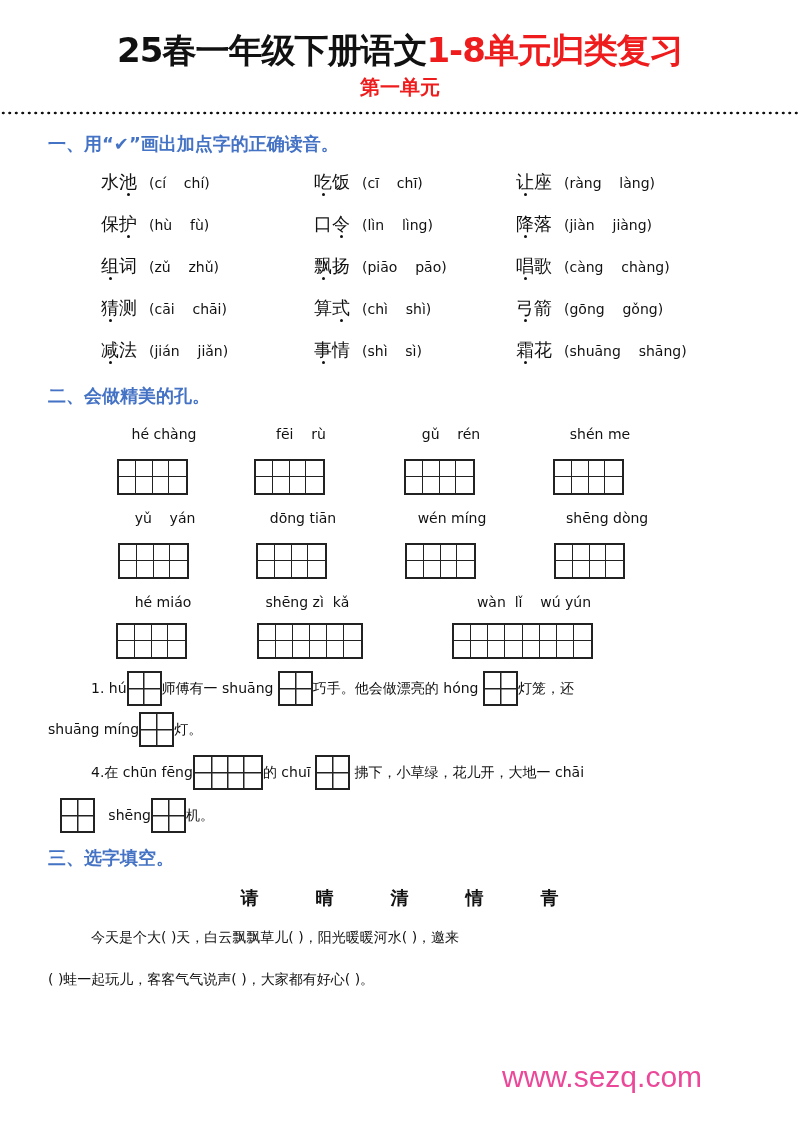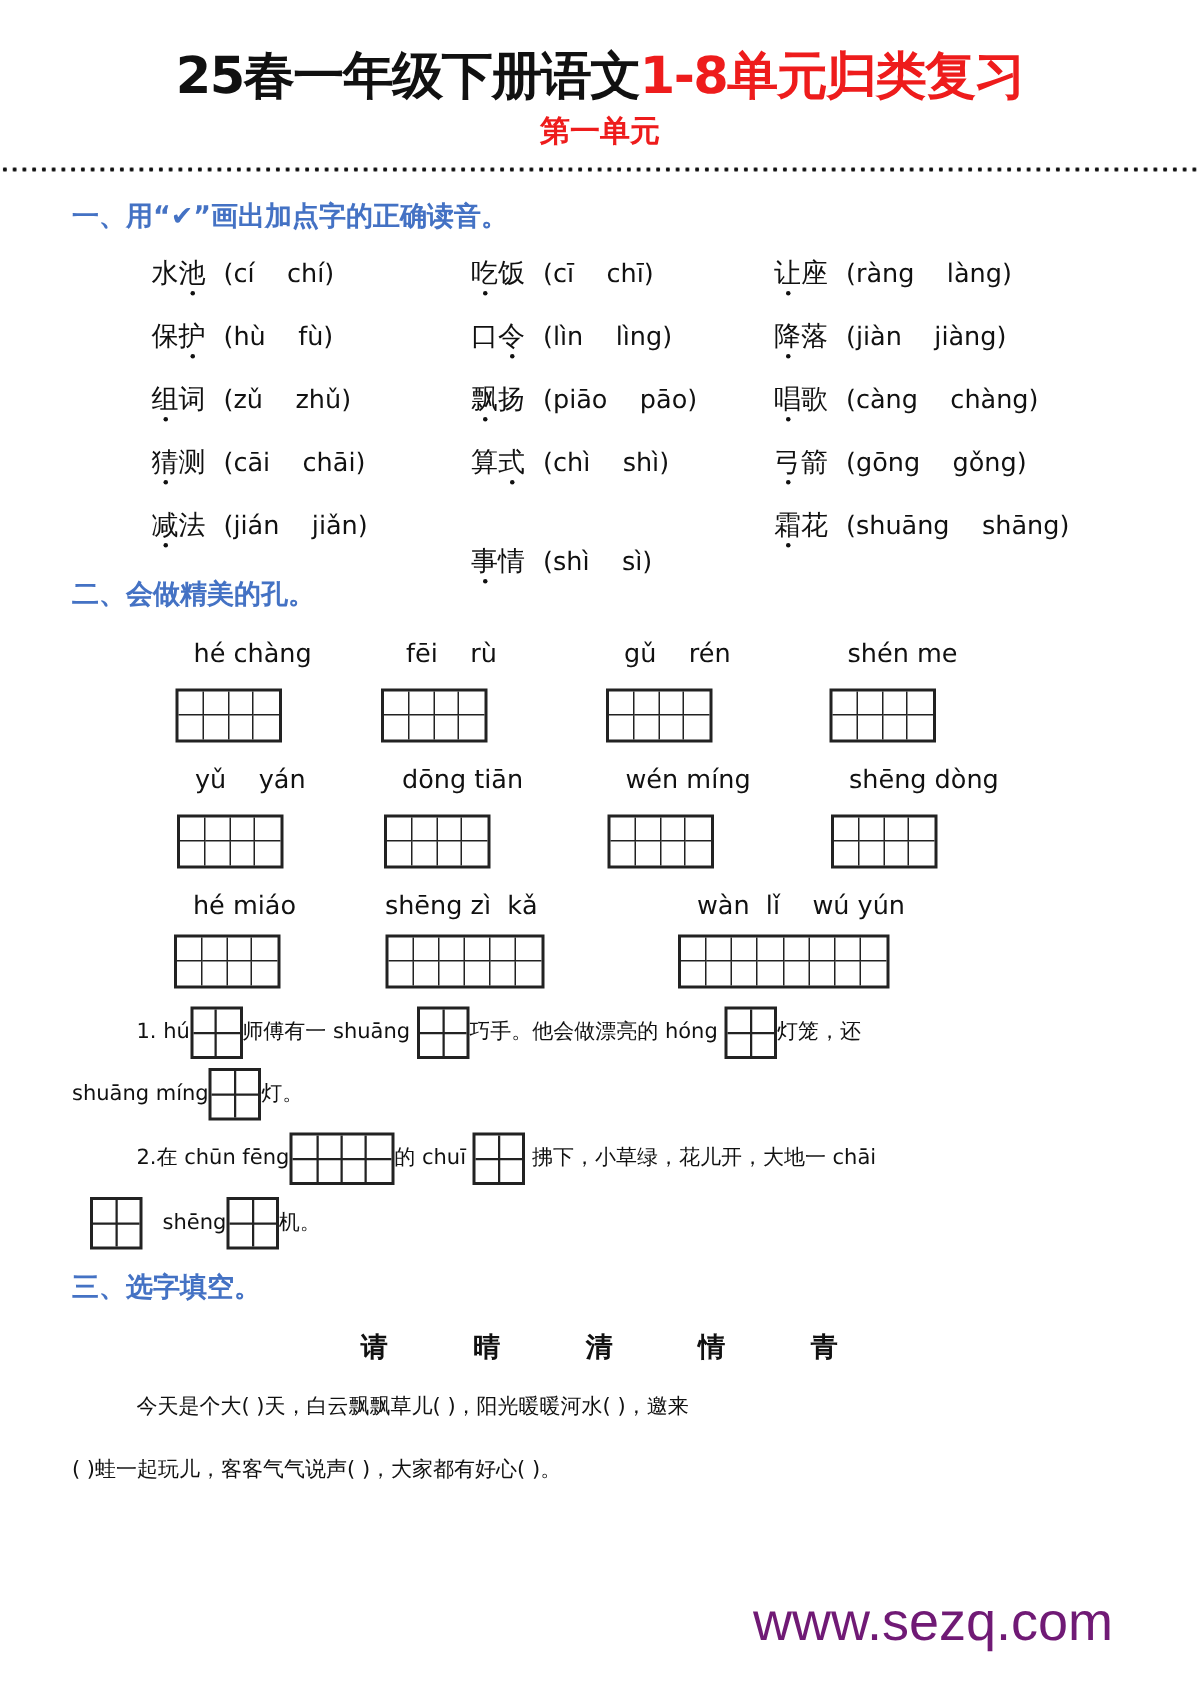--- a/index.html
+++ b/index.html
@@ -9,36 +9,36 @@
   .title { top: 28px; left: 0; width: 800px; text-align: center; font-size: 34px; font-weight: bold; letter-spacing: -1px; }
   .title .red { color: #ee1c1c; }
   .subtitle { top: 74px; left: 0; width: 800px; text-align: center; font-size: 20px; font-weight: bold; color: #ee1c1c; }
   .dots { top: 111px; left: 0; width: 800px; height: 4px;
           background-image: radial-gradient(circle, #111 1.3px, transparent 1.6px);
           background-size: 6.5px 4px; background-repeat: repeat-x; }
   .sec { font-size: 18px; font-weight: bold; color: #4472c4; }
   .item { font-size: 18px; }
   .item .dotted { position: relative; }
   .item .dotted::after { content: ""; position: absolute; left: 50%; bottom: -4px; width: 3px; height: 3px; margin-left: -1.5px; border-radius: 50%; background: #111; }
-  .py { font-size: 17px; padding-left: 12px; }
+  .py { font-size: 14px; padding-left: 12px; }
   .grid { position: absolute; border: 2px solid #222; box-sizing: border-box; display: grid; }
   .grid .cell { border-right: 1.5px solid #222; border-bottom: 1.5px solid #222; box-sizing: border-box; }
   .sent { font-size: 14px; }
   .ibox { display: inline-block; width: 35px; height: 35px; border: 2px solid #222; box-sizing: border-box; vertical-align: middle; position: relative;
           background:
             linear-gradient(#222,#222) center/1.5px 100% no-repeat,
             linear-gradient(#222,#222) center/100% 1.5px no-repeat; }
   .ibox4 { display: inline-block; width: 70px; height: 35px; border: 2px solid #222; box-sizing: border-box; vertical-align: middle;
            background:
              linear-gradient(#222,#222) 25% 0/1.5px 100% no-repeat,
              linear-gradient(#222,#222) 50% 0/1.5px 100% no-repeat,
              linear-gradient(#222,#222) 75% 0/1.5px 100% no-repeat,
              linear-gradient(#222,#222) center/100% 1.5px no-repeat; }
   .choices span { display: inline-block; width: 75px; text-align: center; font-weight: bold; font-size: 18px; }
-  .watermark { font-family: "Liberation Sans", sans-serif; color: #701a75; font-size: 36px; }
+  .watermark { font-family: "Liberation Sans", sans-serif; color: #ec4899; font-size: 30px; }
 </style>
 </head>
 <body>
 
 <div class="abs title"><span>25春一年级下册语文</span><span class="red">1-8单元归类复习</span></div>
 <div class="abs subtitle">第一单元</div>
 <div class="abs dots"></div>
 
 <div class="abs sec" style="top:132px;left:48px;">一、用“✔”画出加点字的正确读音。</div>
 <div id="s1">
@@ -48,21 +48,21 @@
     <div class="abs item" style="top: 212px; left: 101px;"><span>保</span><span class="dotted">护</span><span class="py">(hù&nbsp;&nbsp;&nbsp;&nbsp;fù)</span></div>
     <div class="abs item" style="top: 212px; left: 314px;"><span>口</span><span class="dotted">令</span><span class="py">(lìn&nbsp;&nbsp;&nbsp;&nbsp;lìng)</span></div>
     <div class="abs item" style="top: 212px; left: 516px;"><span class="dotted">降</span><span>落</span><span class="py">(jiàn&nbsp;&nbsp;&nbsp;&nbsp;jiàng)</span></div>
     <div class="abs item" style="top: 254px; left: 101px;"><span class="dotted">组</span><span>词</span><span class="py">(zǔ&nbsp;&nbsp;&nbsp;&nbsp;zhǔ)</span></div>
     <div class="abs item" style="top: 254px; left: 314px;"><span class="dotted">飘</span><span>扬</span><span class="py">(piāo&nbsp;&nbsp;&nbsp;&nbsp;pāo)</span></div>
     <div class="abs item" style="top: 254px; left: 516px;"><span class="dotted">唱</span><span>歌</span><span class="py">(càng&nbsp;&nbsp;&nbsp;&nbsp;chàng)</span></div>
     <div class="abs item" style="top: 296px; left: 101px;"><span class="dotted">猜</span><span>测</span><span class="py">(cāi&nbsp;&nbsp;&nbsp;&nbsp;chāi)</span></div>
     <div class="abs item" style="top: 296px; left: 314px;"><span>算</span><span class="dotted">式</span><span class="py">(chì&nbsp;&nbsp;&nbsp;&nbsp;shì)</span></div>
     <div class="abs item" style="top: 296px; left: 516px;"><span class="dotted">弓</span><span>箭</span><span class="py">(gōng&nbsp;&nbsp;&nbsp;&nbsp;gǒng)</span></div>
     <div class="abs item" style="top: 338px; left: 101px;"><span class="dotted">减</span><span>法</span><span class="py">(jián&nbsp;&nbsp;&nbsp;&nbsp;jiǎn)</span></div>
-    <div class="abs item" style="top: 338px; left: 314px; margin-top: 24px;"><span class="dotted">事</span><span>情</span><span class="py">(shì&nbsp;&nbsp;&nbsp;&nbsp;sì)</span></div>
+    <div class="abs item" style="top: 338px; left: 314px;"><span class="dotted">事</span><span>情</span><span class="py">(shì&nbsp;&nbsp;&nbsp;&nbsp;sì)</span></div>
     <div class="abs item" style="top: 338px; left: 516px;"><span class="dotted">霜</span><span>花</span><span class="py">(shuāng&nbsp;&nbsp;&nbsp;&nbsp;shāng)</span></div>
   </div>
 
 <div class="abs sec" style="top:384px;left:48px;">二、会做精美的孔。</div>
 <div id="s2">
     <div class="abs py" style="top: 426px; left: 117px; width: 70px; text-align: center;">hé chàng</div>
     <div class="grid" style="left: 117px; top: 459px; width: 71px; height: 36px; grid-template-columns: repeat(4, 1fr); grid-template-rows: repeat(2, 1fr);">
       <div class="cell"></div>
       <div class="cell"></div>
       <div class="cell"></div>
@@ -196,21 +196,21 @@
     </div>
   </div>
 
 <div class="abs sent" style="top:671px;left:91px;">
   <span>1. hú</span><span class="ibox"></span><span>师傅有一 shuāng</span> <span class="ibox"></span><span>巧手。他会做漂亮的 hóng</span> <span class="ibox"></span><span>灯笼，还</span>
 </div>
 <div class="abs sent" style="top:712px;left:48px;">
   <span>shuāng míng</span><span class="ibox"></span><span>灯。</span>
 </div>
 <div class="abs sent" style="top:755px;left:91px;">
-  <span>2.在 chūn fēng</span><span class="ibox4"></span><span>的 chuī</span> <span class="ibox"></span> <span>拂下，小草绿，花儿开，大地一 chāi</span>
+  <span>4.在 chūn fēng</span><span class="ibox4"></span><span>的 chuī</span> <span class="ibox"></span> <span>拂下，小草绿，花儿开，大地一 chāi</span>
 </div>
 <div class="abs sent" style="top:798px;left:60px;">
   <span class="ibox"></span>&nbsp;&nbsp;&nbsp;<span>shēng</span><span class="ibox"></span><span>机。</span>
 </div>
 
 <div class="abs sec" style="top:846px;left:48px;">三、选字填空。</div>
 <div class="abs choices" style="top:886px;left:212px;text-decoration:underline;">
   <span>请</span><span>晴</span><span>清</span><span>情</span><span>青</span>
 </div>
 <div class="abs sent" style="top:929px;left:91px;">今天是个大(      )天，白云飘飘草儿(       )，阳光暖暖河水(       )，邀来</div>

